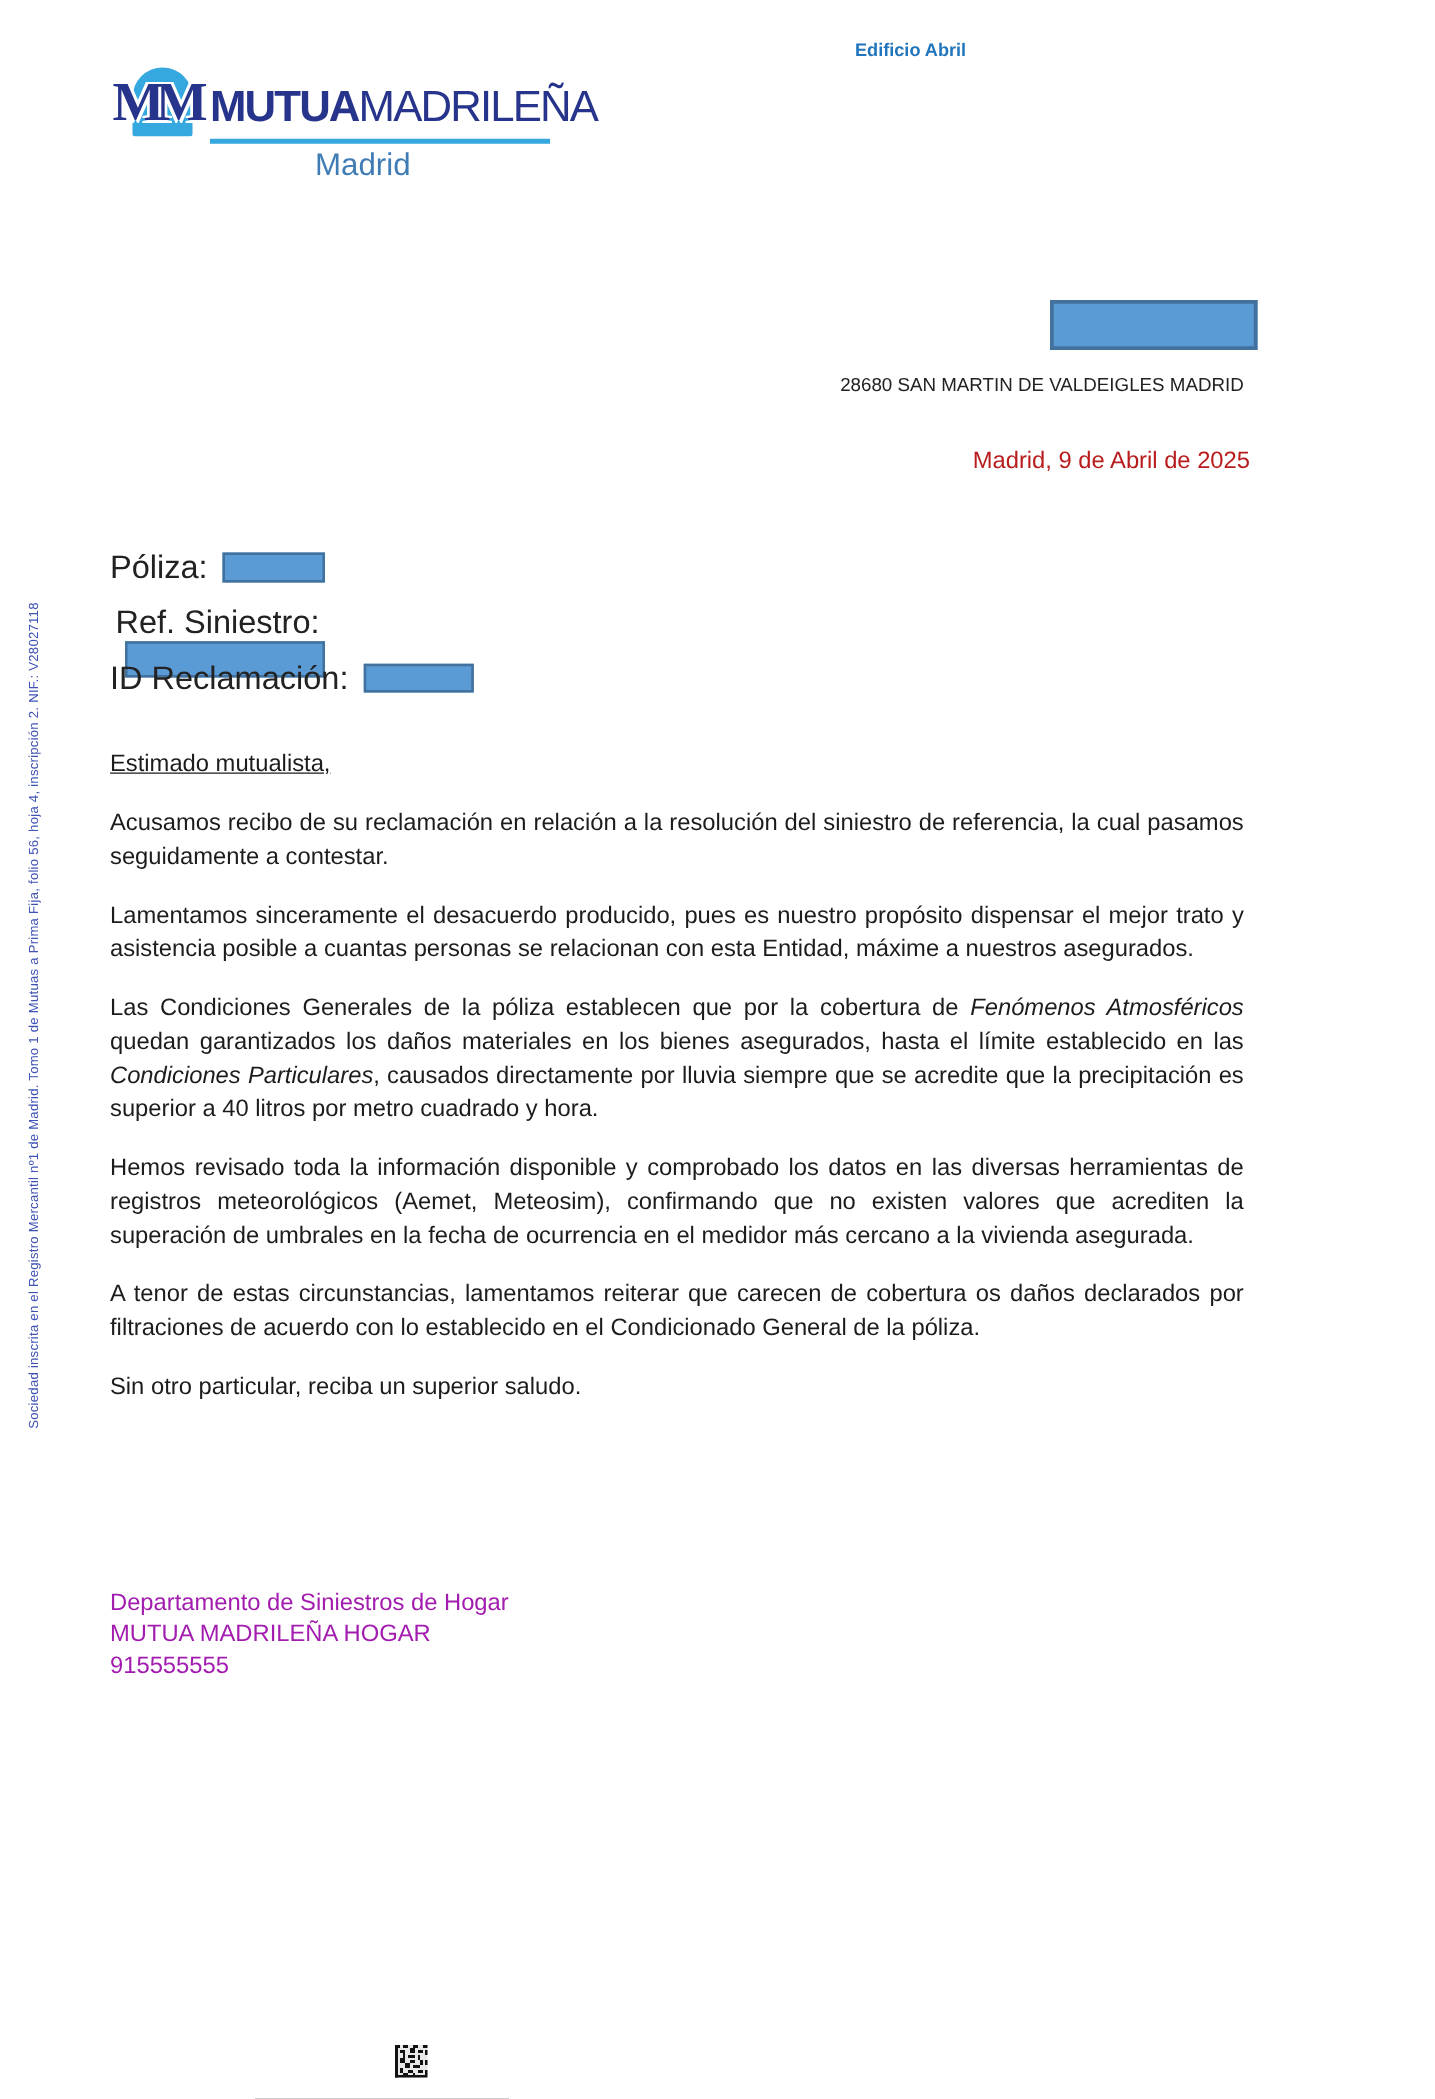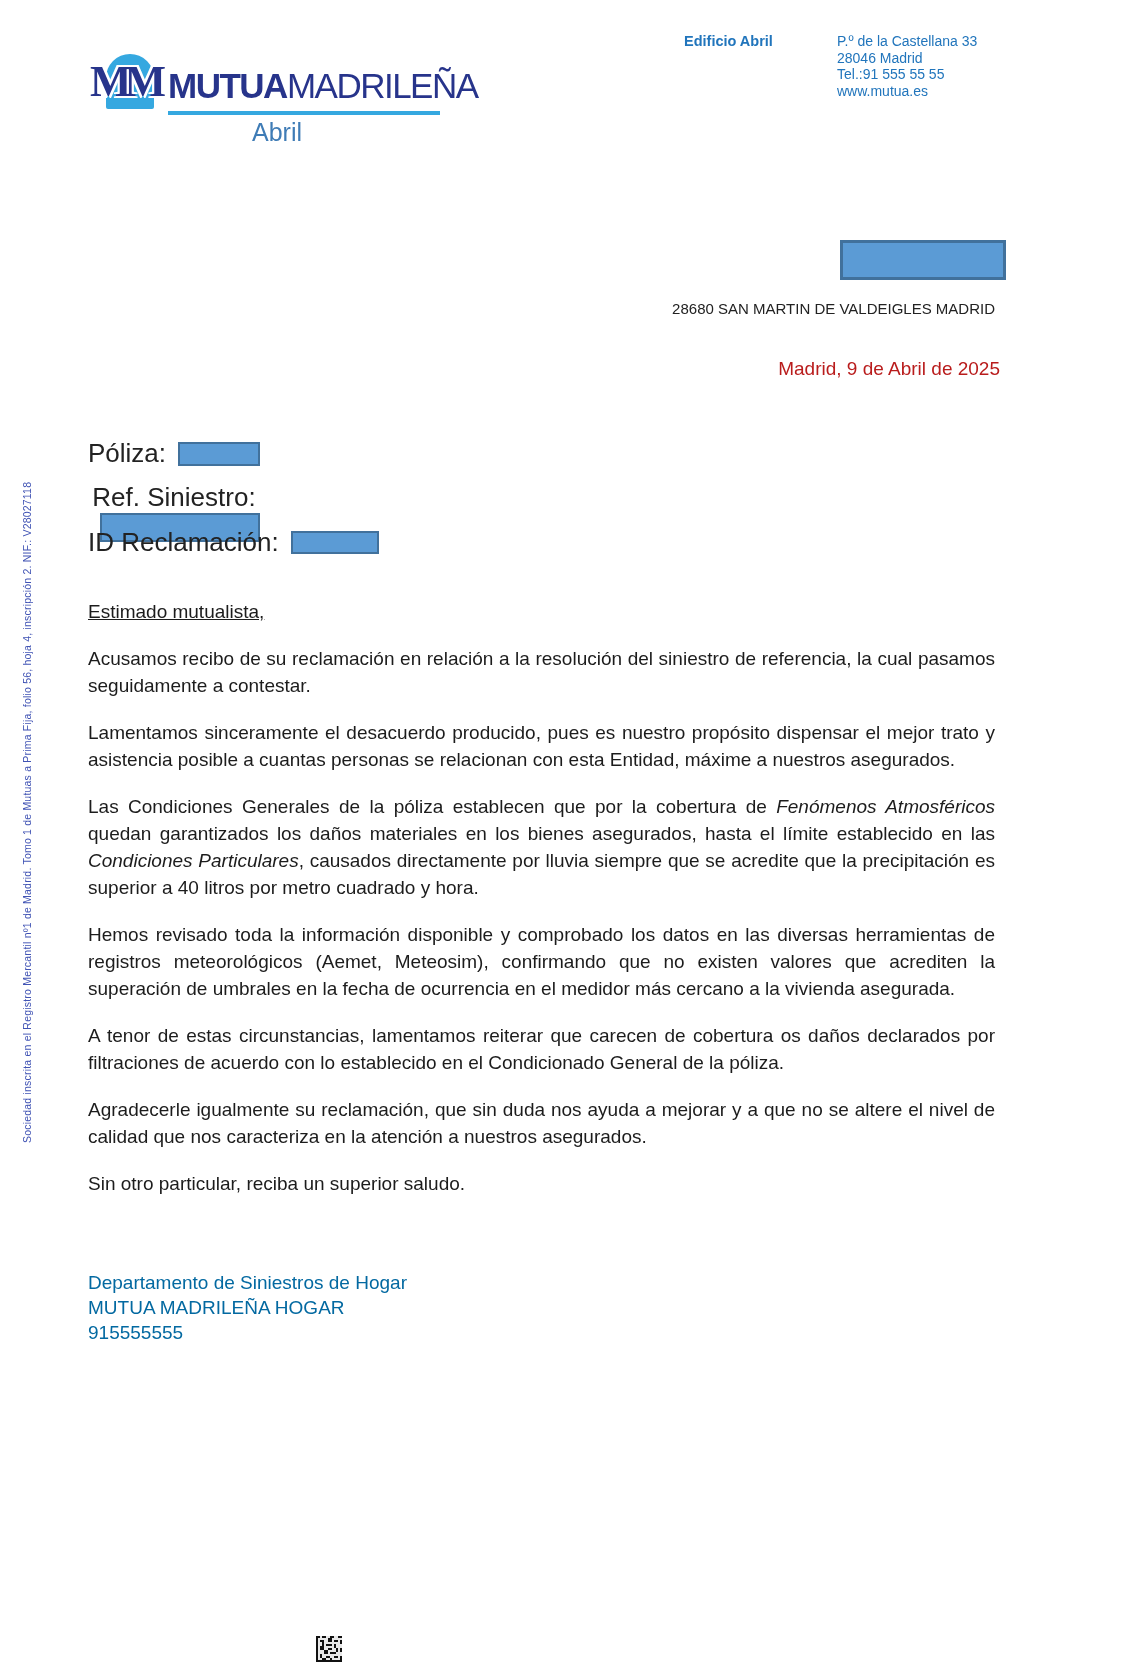--- a/index.html
+++ b/index.html
@@ -114,21 +114,21 @@
   }
   .body-text p{
     margin:0 0 20px 0;
     text-align:justify;
   }
   .body-text p.greeting{text-align:left;text-decoration:underline;}
   .it{font-style:italic;}
 
   .signature{
     position:absolute; left:88px; top:1270px;
-    font-size:19px; line-height:25px; color:#0369a1;
+    font-size:19px; line-height:25px; color:#a21caf;
   }
 
   .barcode{
     position:absolute; left:316px; top:1636px;
     width:26px; height:26px;
   }
 </style>
 </head>
 <body>
 
@@ -136,30 +136,24 @@
 
   <div class="side-text">Sociedad inscrita en el Registro Mercantil nº1 de Madrid. Tomo 1 de Mutuas a Prima Fija, folio 56, hoja 4, inscripción 2. NIF.: V28027118</div>
 
   <div>
     <div class="logo-arch"></div>
     <div class="logo-mm">MM</div>
     <div class="wordmark">
       <span class="wm-bold">MUTUA</span><span class="wm-light">MADRILEÑA</span>
     </div>
     <div class="logo-underline"></div>
-    <div class="logo-hogar">Abril</div>
+    <div class="logo-hogar">Madrid</div>
   </div>
 
   <div class="building">Edificio Abril</div>
-  <div class="addr">
-    <div>P.º de la Castellana 33</div>
-    <div>28046 Madrid</div>
-    <div>Tel.:91 555 55 55</div>
-    <div>www.mutua.es</div>
-  </div>
 
   <div class="redaction recipient-box"></div>
   <div class="city-line">28680 SAN MARTIN DE VALDEIGLES MADRID</div>
   <div class="date-line">Madrid, 9 de Abril de 2025</div>
 
   <div class="ref-row row-policy">
     <span>Póliza:</span>
     <div class="redaction box-policy"></div>
   </div>
   <div class="ref-row row-claim">
@@ -171,21 +165,20 @@
     <div class="redaction box-complaint"></div>
   </div>
 
   <div class="body-text">
     <p class="greeting">Estimado mutualista,</p>
     <p>Acusamos recibo de su reclamación en relación a la resolución del siniestro de referencia, la cual pasamos seguidamente a contestar.</p>
     <p>Lamentamos sinceramente el desacuerdo producido, pues es nuestro propósito dispensar el mejor trato y asistencia posible a cuantas personas se relacionan con esta Entidad, máxime a nuestros asegurados.</p>
     <p><span>Las Condiciones Generales de la póliza establecen que por la cobertura de </span><span class="it">Fenómenos Atmosféricos</span><span> quedan garantizados los daños materiales en los bienes asegurados, hasta el límite establecido en las </span><span class="it">Condiciones Particulares</span><span>, causados directamente por lluvia siempre que se acredite que la precipitación es superior a 40 litros por metro cuadrado y hora.</span></p>
     <p>Hemos revisado toda la información disponible y comprobado los datos en las diversas herramientas de registros meteorológicos (Aemet, Meteosim), confirmando que no existen valores que acrediten la superación de umbrales en la fecha de ocurrencia en el medidor más cercano a la vivienda asegurada.</p>
     <p>A tenor de estas circunstancias, lamentamos reiterar que carecen de cobertura os daños declarados por filtraciones de acuerdo con lo establecido en el Condicionado General de la póliza.</p>
-    <p>Agradecerle igualmente su reclamación, que sin duda nos ayuda a mejorar y a que no se altere el nivel de calidad que nos caracteriza en la atención a nuestros asegurados.</p>
     <p>Sin otro particular, reciba un superior saludo.</p>
   </div>
 
   <div class="signature">
     <div>Departamento de Siniestros de Hogar</div>
     <div>MUTUA MADRILEÑA HOGAR</div>
     <div>915555555</div>
   </div>
 
   <svg class="barcode" viewBox="0 0 13 13" shape-rendering="crispEdges" xmlns="http://www.w3.org/2000/svg">

